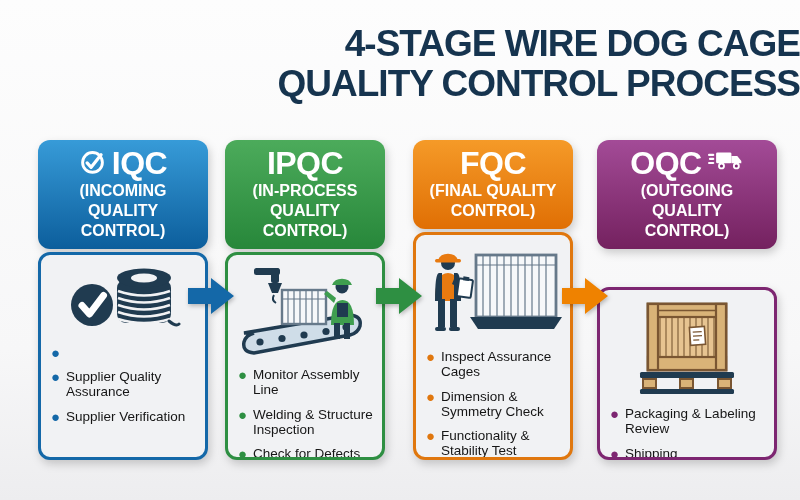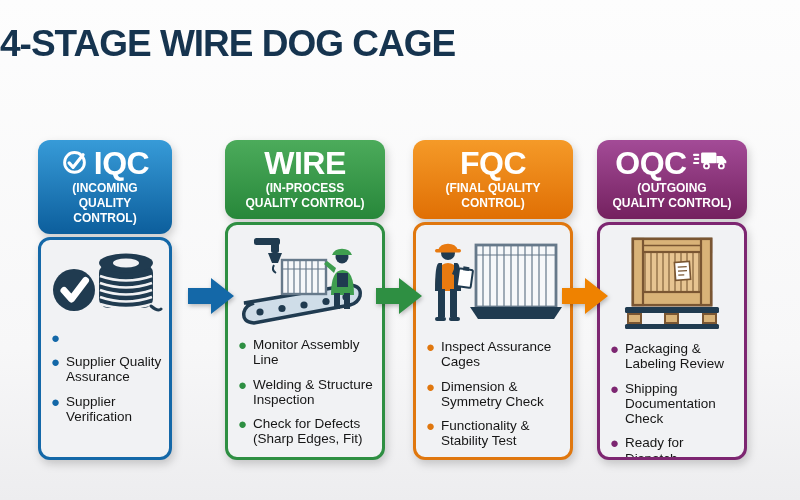--- a/index.html
+++ b/index.html
@@ -1,32 +1,32 @@
 <!DOCTYPE html>
 <html><head>
 <meta charset="utf-8">
 <style>
   html,body{margin:0;padding:0;}
   body{font-family:"Liberation Sans", sans-serif;}
   .canvas{position:relative;width:800px;height:500px;background:linear-gradient(180deg,#fdfdfd 0%,#f7f7f8 70%,#ededef 100%);overflow:hidden;}
 
-  .title{position:absolute;top:24px;left:0;right:0;text-align:left;
-         font-weight:bold;font-size:37px;line-height:1.08;letter-spacing:-1px;color:#16344f;}
+  .title{position:absolute;top:24px;left:0;right:0;text-align:right;
+         font-weight:bold;font-size:37px;line-height:1.08;letter-spacing:-1px;color:#16344f;padding-left:32px;}
 
   .card{position:absolute;top:140px;height:320px;display:flex;flex-direction:column;
         filter:drop-shadow(2px 4px 4px rgba(0,0,0,0.18));}
-  .c0{left:38px;width:134px;}
+  .c0{left:38px;width:170px;}
   .c1{left:225px;width:160px;}
   .c2{left:413px;width:160px;}
-  .c3{left:597px;width:150px;}
+  .c3{left:597px;width:180px;gap:35px;}
 
   .hd{border-radius:12px;color:#fff;text-align:center;padding:7px 4px 8px 4px;flex:0 0 auto;}
   .acr-row{display:flex;align-items:center;justify-content:center;gap:6px;}
   .acr{font-size:32px;font-weight:bold;line-height:1;letter-spacing:-0.5px;}
-  .sub{font-size:12px;font-weight:bold;line-height:1.25;margin-top:2px;padding:0 10px;}
+  .sub{font-size:16px;font-weight:bold;line-height:1.25;margin-top:2px;padding:0 10px;}
 
   .bd{margin-top:3px;flex:1 1 auto;background:#f1f2f4;border-radius:12px;border:3px solid;
       display:flex;flex-direction:column;overflow:hidden;}
   .illus{display:flex;align-items:center;justify-content:center;padding-top:8px;flex:0 0 auto;}
   ul.bullets{list-style:none;margin:8px 0 0 0;padding:0 7px 0 10px;}
   ul.bullets li{display:flex;gap:6px;font-size:13.5px;line-height:1.13;color:#161616;margin-bottom:9px;}
   ul.bullets li .dot{font-size:15px;line-height:1;flex:0 0 auto;margin-top:0px;}
 
   
   .s0 .hd{background:linear-gradient(180deg,#379bd8,#0c5e9c);}
@@ -47,20 +47,21 @@
   .a1{left:376px;}
   .a2{left:562px;}
 </style>
 </head>
 <body>
 
 <div class="canvas">
 
   <div class="title">
     <div>4-STAGE WIRE DOG CAGE</div>
+    <div>QUALITY CONTROL PROCESS</div>
   </div>
 
   <div class="card c0 s0">
     <div class="hd">
       <div class="acr-row">
         <span>
           <svg width="27" height="27" viewBox="0 0 30 30">
             <circle cx="15" cy="16" r="11" stroke="#fff" stroke-width="3.2" fill="none"></circle>
             <path d="M9 16.5 l4.5 5 L24.5 7.5" stroke="#fff" stroke-width="3.6" fill="none" stroke-linecap="round" stroke-linejoin="round"></path>
           </svg>
@@ -99,21 +100,21 @@
             <span class="dot">●</span>
             <span>Supplier Verification</span>
           </li>
       </ul>
     </div>
   </div>
 
   <div class="card c1 s1">
     <div class="hd">
       <div class="acr-row">
-        <span class="acr">WIRE</span>
+        <span class="acr">IPQC</span>
       </div>
       <div class="sub">(IN-PROCESS QUALITY CONTROL)</div>
     </div>
     <div class="bd">
       <div class="illus">
         <svg width="134" height="96" viewBox="0 0 134 96">
           <g fill="#203b50">
             <rect x="16" y="5" width="26" height="7" rx="2.5"></rect>
             <rect x="33" y="5" width="8" height="15" rx="2"></rect>
             <path d="M30 20 h14 l-4 10 h-6 z"></path>

